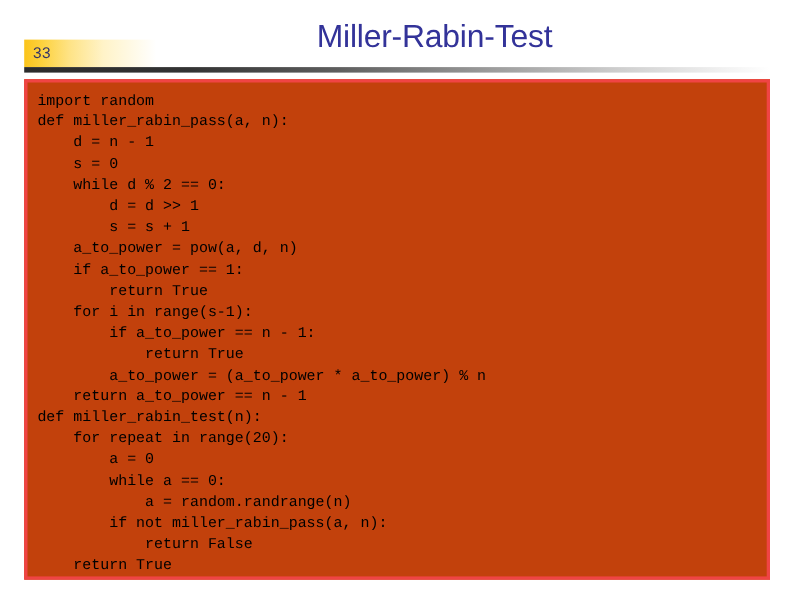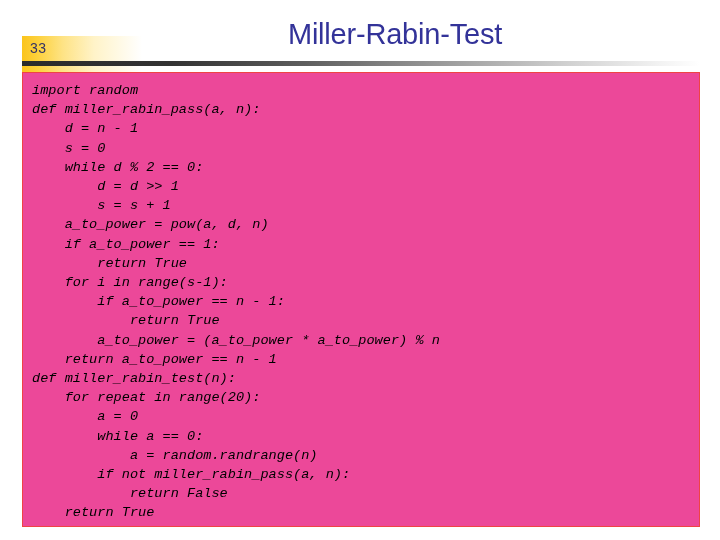--- a/index.html
+++ b/index.html
@@ -23,21 +23,21 @@
     top: 0;
     width: 720px;
     height: 72px;
   }
 
   #page-number-badge {
     position: absolute;
     left: 22px;
     top: 36px;
     width: 120px;
-    height: 37px;
+    height: 25px;
     background: linear-gradient(to right,
                 #fbc41b 0%,
                 #fdd23f 14%,
                 #fee385 34%,
                 #fff3c8 60%,
                 #ffffff 100%);
     text-align: right;
   }
 
   #page-number-text {
@@ -83,24 +83,23 @@
   }
 
   
   #code-box {
     position: absolute;
     left: 22px;
     top: 72px;
     width: 678px;
     height: 455px;
     box-sizing: border-box;
-    border: 1px solid #ef4444;
-    background: #ec4899;
+    border: 3px solid #ef4444;
+    background: #c2410c;
     overflow: hidden;
-    font-style: italic;
   }
 
   #code-listing {
     margin: 0;
     padding: 8px 0 0 9px;
     font-family: "Liberation Mono", "DejaVu Sans Mono", monospace;
     font-size: 13.6px;
     line-height: 19.2px;
     color: #000000;
     white-space: pre;

